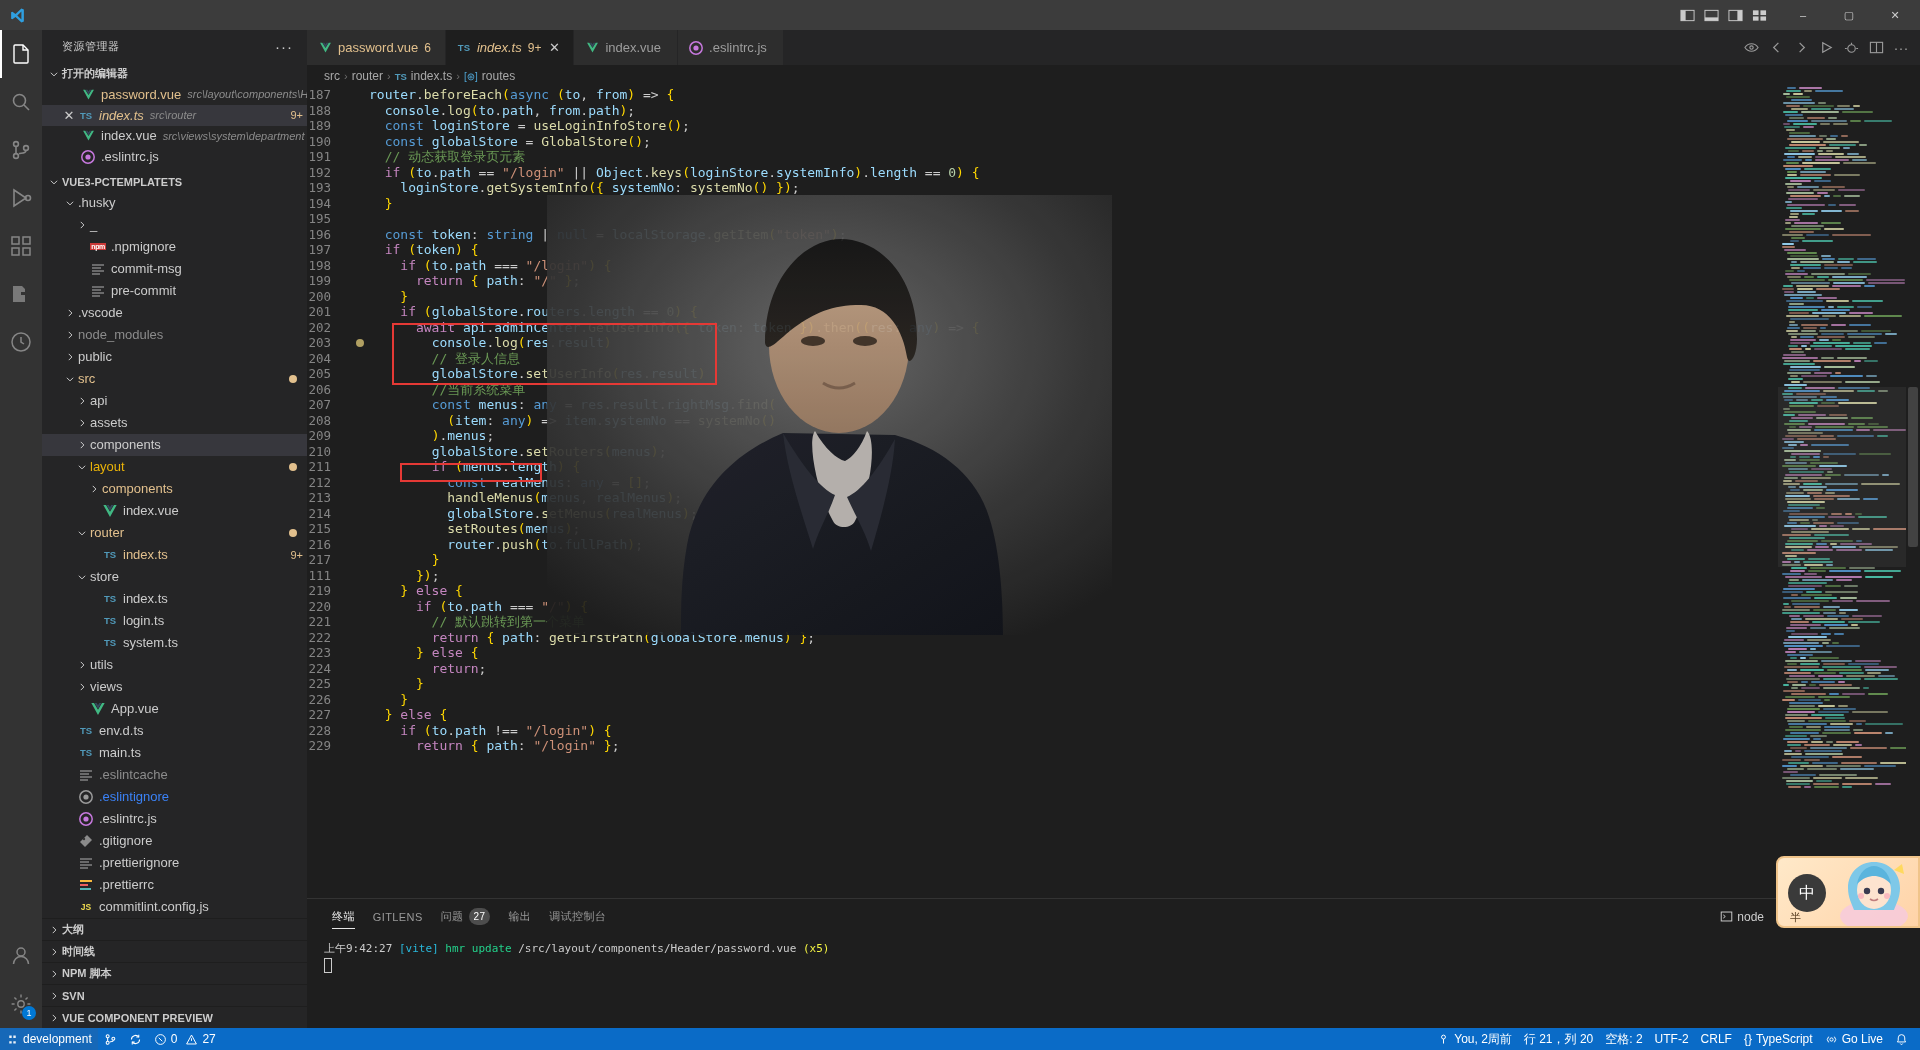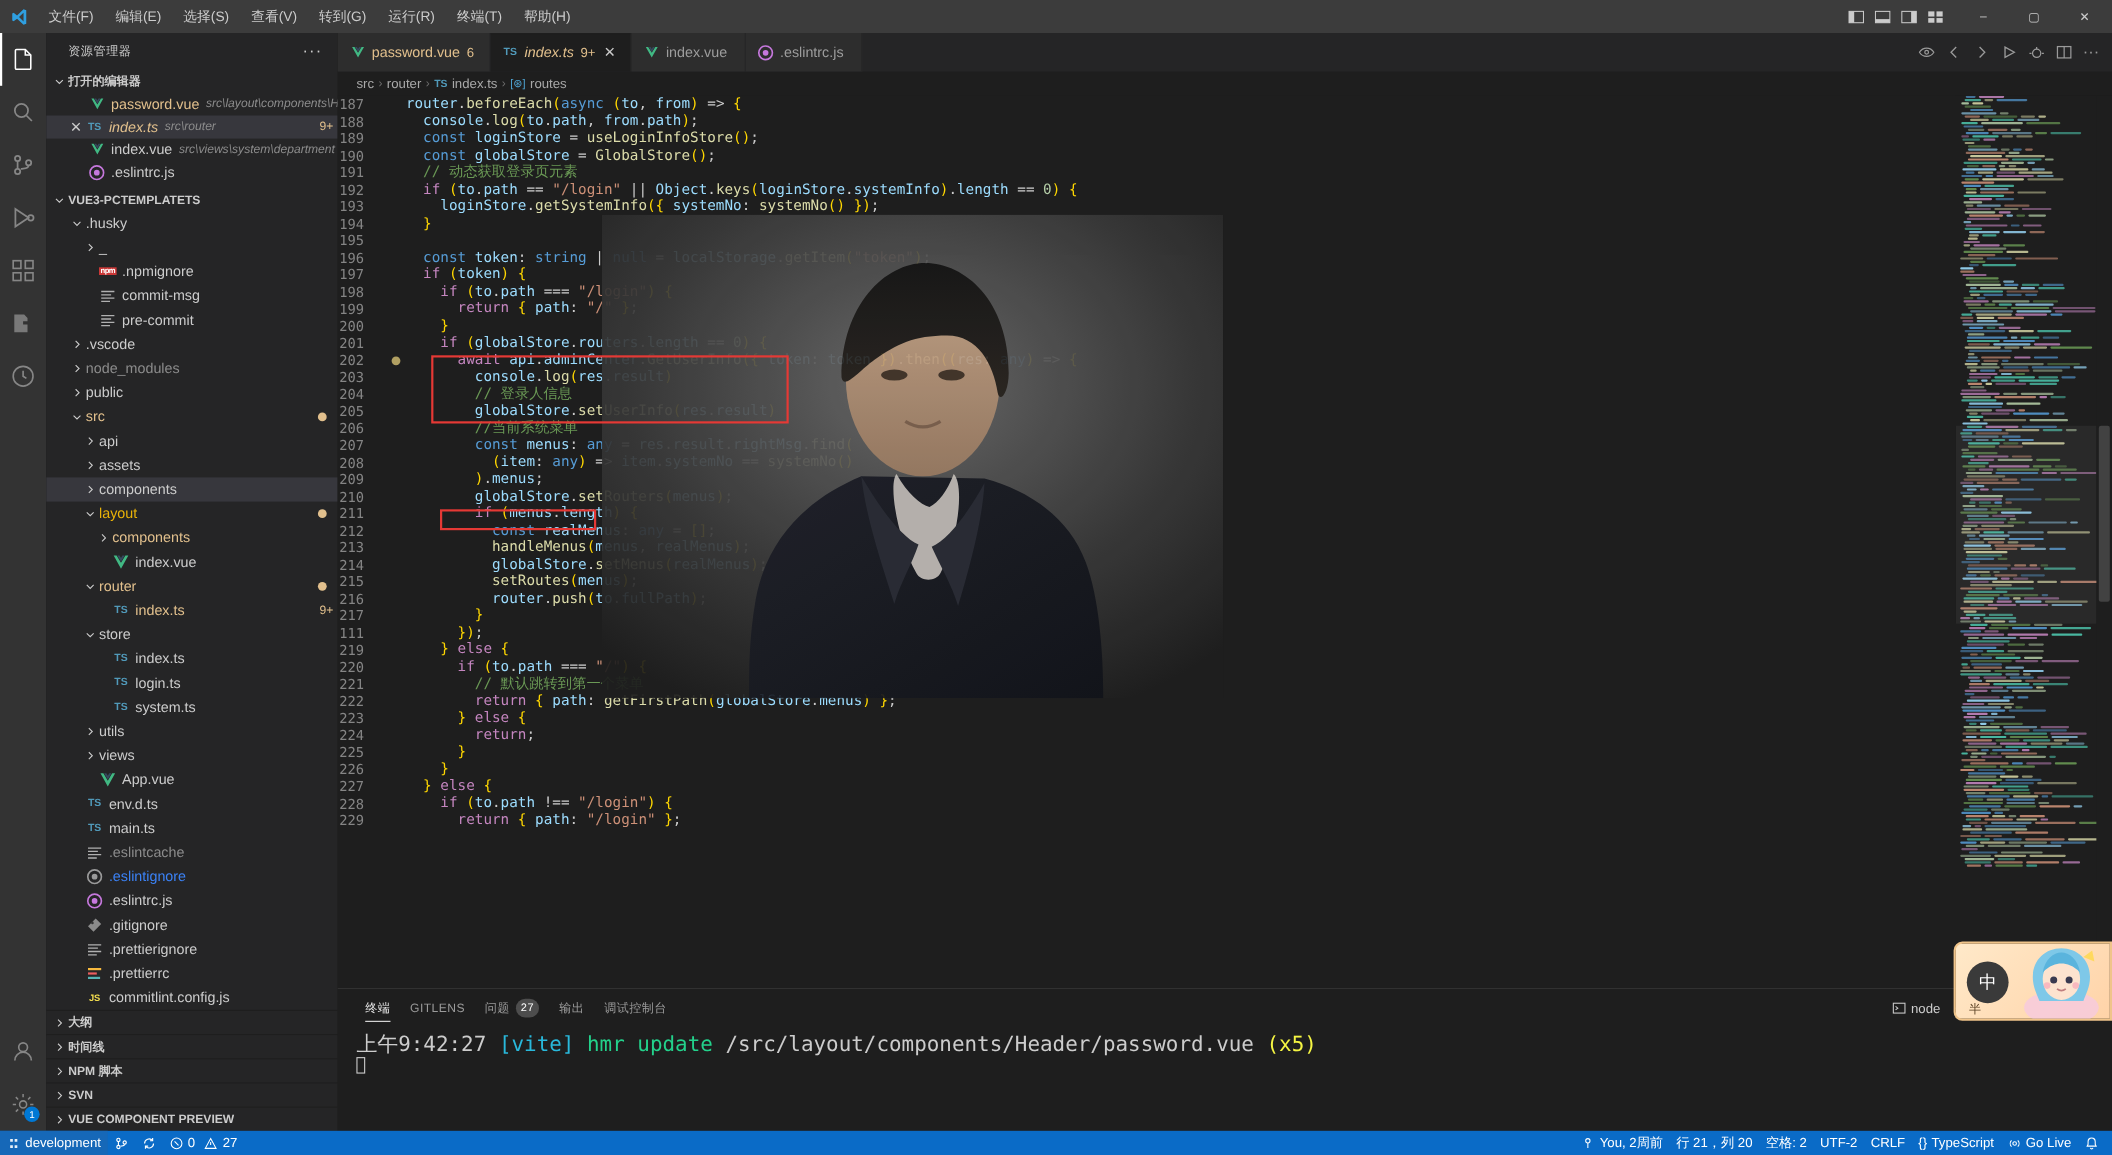--- a/index.html
+++ b/index.html
@@ -89,21 +89,21 @@
      font-size:12px; color:#a9a9a9; gap:4px; flex:0 0 22px; }
   .bc-sep { color:#6d6d6d; font-size:11px; }
   .bc-item { display:flex; align-items:center; gap:4px; }
   .bc-ts { color:#519aba; font-size:9.5px; font-weight:bold; }
   .bc-sym { color:#4fa6d6; font-size:10px; }
 
   .code-wrap { flex:1; display:flex; position:relative; overflow:hidden; background:#1e1e1e; }
   .code-scroll { flex:1; position:relative; overflow:hidden; }
   .code { font-family:"DejaVu Sans Mono","Liberation Mono",monospace; font-size:13px; line-height:15.5px;
      position:relative; }
-  .cline { height:15.5px; display:flex; align-items:flex-start; white-space:pre; }
+  .cline { height:15.5px; display:flex; align-items:flex-end; white-space:pre; }
   .ln { width:46px; text-align:right; padding-right:22px; color:#858585; flex:0 0 46px;
       font-size:12.5px; }
   .gut { width:16px; flex:0 0 16px; position:relative; }
   .gut .bp { position:absolute; left:3px; top:4px; width:8px; height:8px; border-radius:50%; background:#b1a062; }
   .ctext { flex:1; }
 
   
   .kw   { color:#c586c0; }   
   .kw2  { color:#569cd6; }   
   .fn   { color:#dcdcaa; }
@@ -137,21 +137,21 @@
      padding:0 8px; position:relative; letter-spacing:.4px; }
   .ptab.active { color:#e7e7e7; }
   .ptab.active::after { content:""; position:absolute; left:8px; right:8px; bottom:5px; height:1px; background:#e7e7e7; }
   .ptab .pbadge { margin-left:5px; background:#4d4d4d; color:#fff; border-radius:9px; font-size:10px;
      min-width:18px; height:17px; line-height:17px; text-align:center; padding:0 5px; }
   .panel-right { margin-left:auto; display:flex; align-items:center; gap:2px; padding-right:8px; color:#cccccc; }
   .panel-right .pi { width:22px; height:22px; display:flex; align-items:center; justify-content:center; font-size:13px; }
   .panel-right .pi svg { width:14px; height:14px; }
   .node-chip { display:flex; align-items:center; gap:4px; font-size:12px; color:#cccccc; padding:0 4px; }
   .terminal { flex:1; padding:6px 0 0 17px; font-family:"DejaVu Sans Mono","Liberation Mono",monospace;
-     font-size:19px; line-height:18px; color:#cccccc; }
+     font-size:11px; line-height:18px; color:#cccccc; }
   .t-green { color:#23d18b; }
   .t-cyan { color:#29b8db; }
   .t-yellow { color:#f5f543; }
   .cursor-block { display:inline-block; width:8px; height:15px; border:1px solid #cccccc;
      vertical-align:-3px; }
 
   
   .statusbar { height:22px; flex:0 0 22px; background:#0a6bc7; display:flex; align-items:center;
      font-size:12px; color:#ffffff; }
   .sb-left, .sb-right { display:flex; align-items:center; height:22px; }
@@ -173,30 +173,20 @@
 </head>
 <body>
 
 <div class="app">
 
   <div class="titlebar">
     <div class="vs-logo">
       <svg viewBox="0 0 24 24">
           <path fill="#2f9fe0" d="M17.5 2 9.2 9.9 4.8 6.6 3 7.5v9l1.8.9 4.4-3.3 8.3 7.9L21 20.6V3.4L17.5 2zm0 4.4v11.2l-5.8-5.6 5.8-5.6z"></path>
         </svg>
-    </div>
-    <div class="menu">
-      <div class="menu-item">文件(F)</div>
-      <div class="menu-item">编辑(E)</div>
-      <div class="menu-item">选择(S)</div>
-      <div class="menu-item">查看(V)</div>
-      <div class="menu-item">转到(G)</div>
-      <div class="menu-item">运行(R)</div>
-      <div class="menu-item">终端(T)</div>
-      <div class="menu-item">帮助(H)</div>
     </div>
     <div class="title-right">
       <div class="layout-icons">
         <div class="layout-icon">
           <svg viewBox="0 0 16 16">
               <rect x="1" y="2.5" width="14" height="11" fill="none" stroke="#ccc"></rect>
               <rect x="1" y="2.5" width="5" height="11" fill="#ccc"></rect>
             </svg>
         </div>
         <div class="layout-icon">

